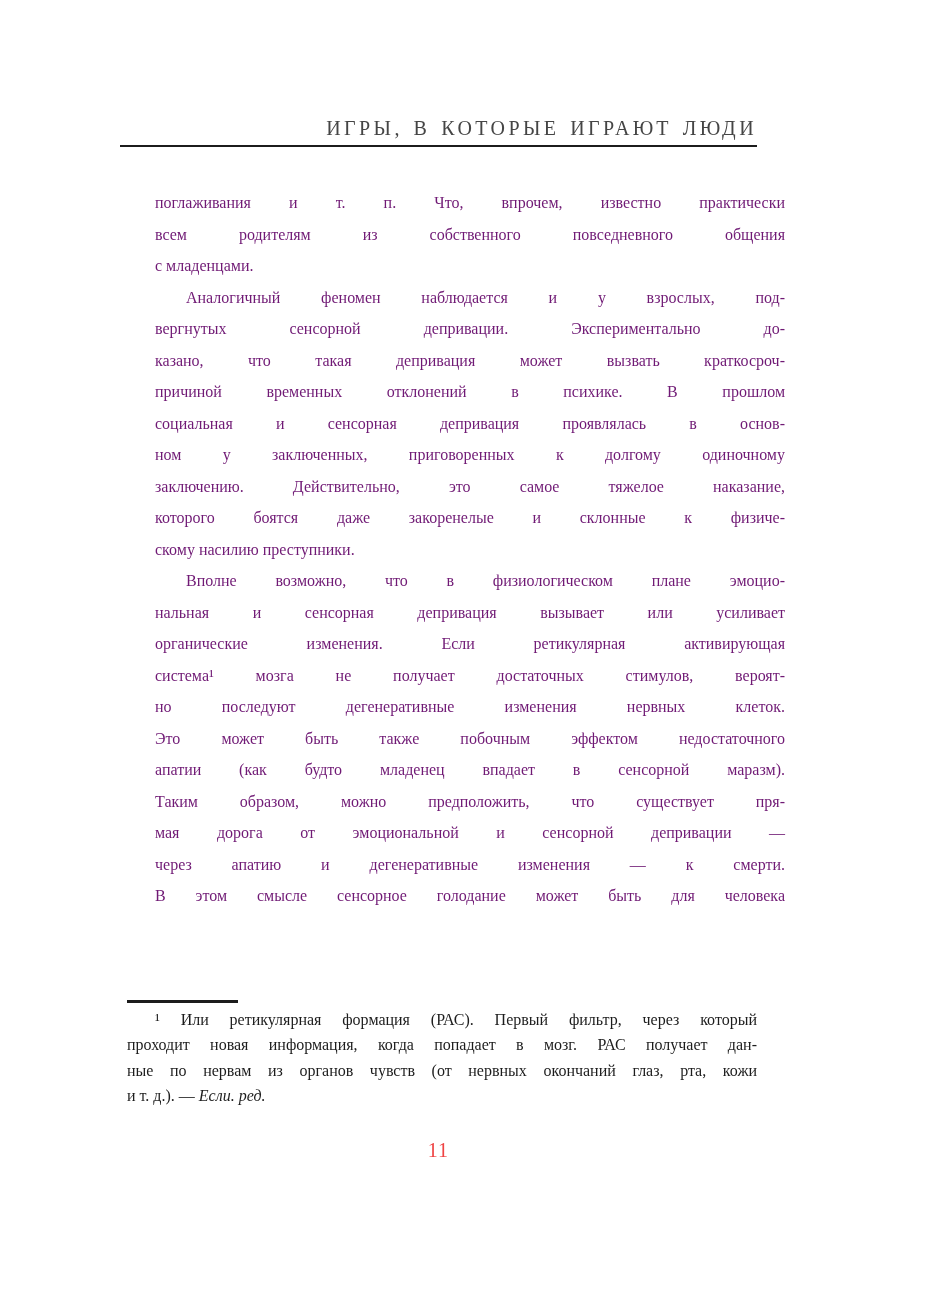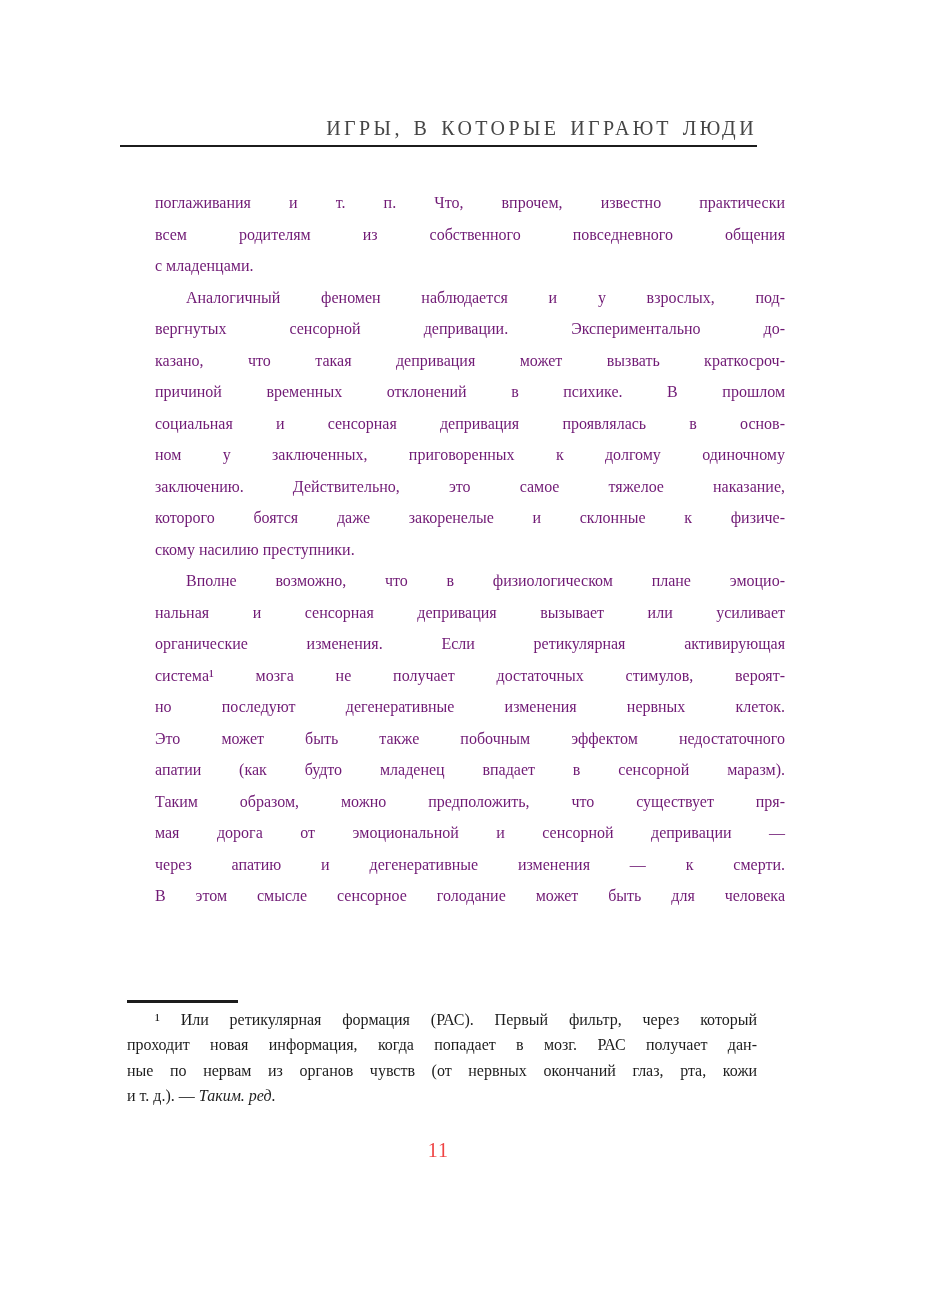--- a/index.html
+++ b/index.html
@@ -138,18 +138,18 @@
         <div class="line just">В этом смысле сенсорное голодание может быть для человека</div>
       </div>
     </div>
 
   <div class="footnote-rule"></div>
 
   <div class="footnote" id="footnote">
       <div class="line just indent"><span>¹ Или ретикулярная формация (РАС). Первый фильтр, через который</span></div>
       <div class="line just"><span>проходит новая информация, когда попадает в мозг. РАС получает дан-</span></div>
       <div class="line just"><span>ные по нервам из органов чувств (от нервных окончаний глаз, рта, кожи</span></div>
-      <div class="line"><span>и т. д.). — </span><span class="italic">Таким. ред.</span></div>
+      <div class="line"><span>и т. д.). — </span><span class="italic">Если. ред.</span></div>
     </div>
 
   <div class="page-number">11</div>
 
 </div>
 
 </body></html>

